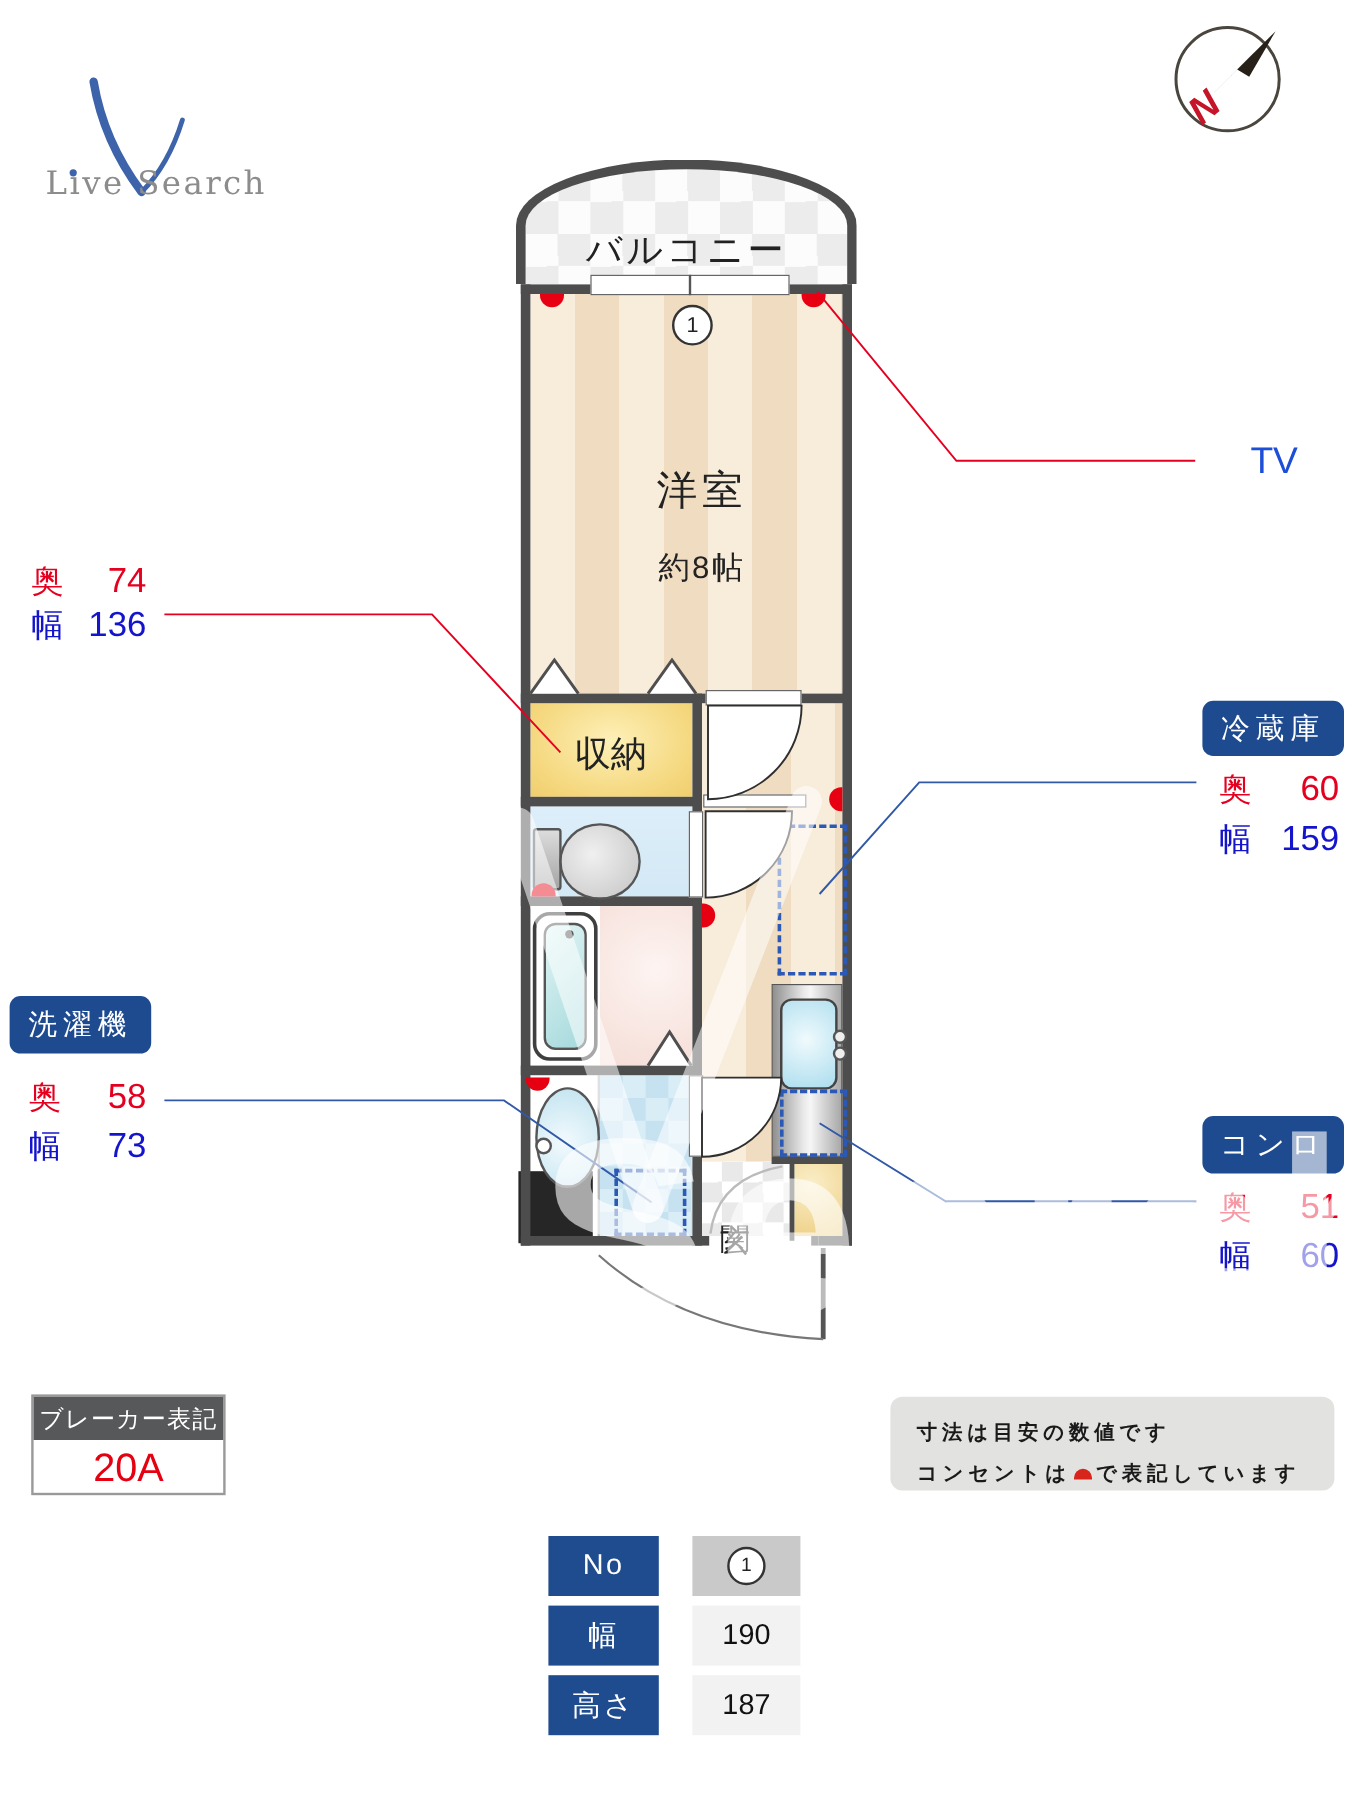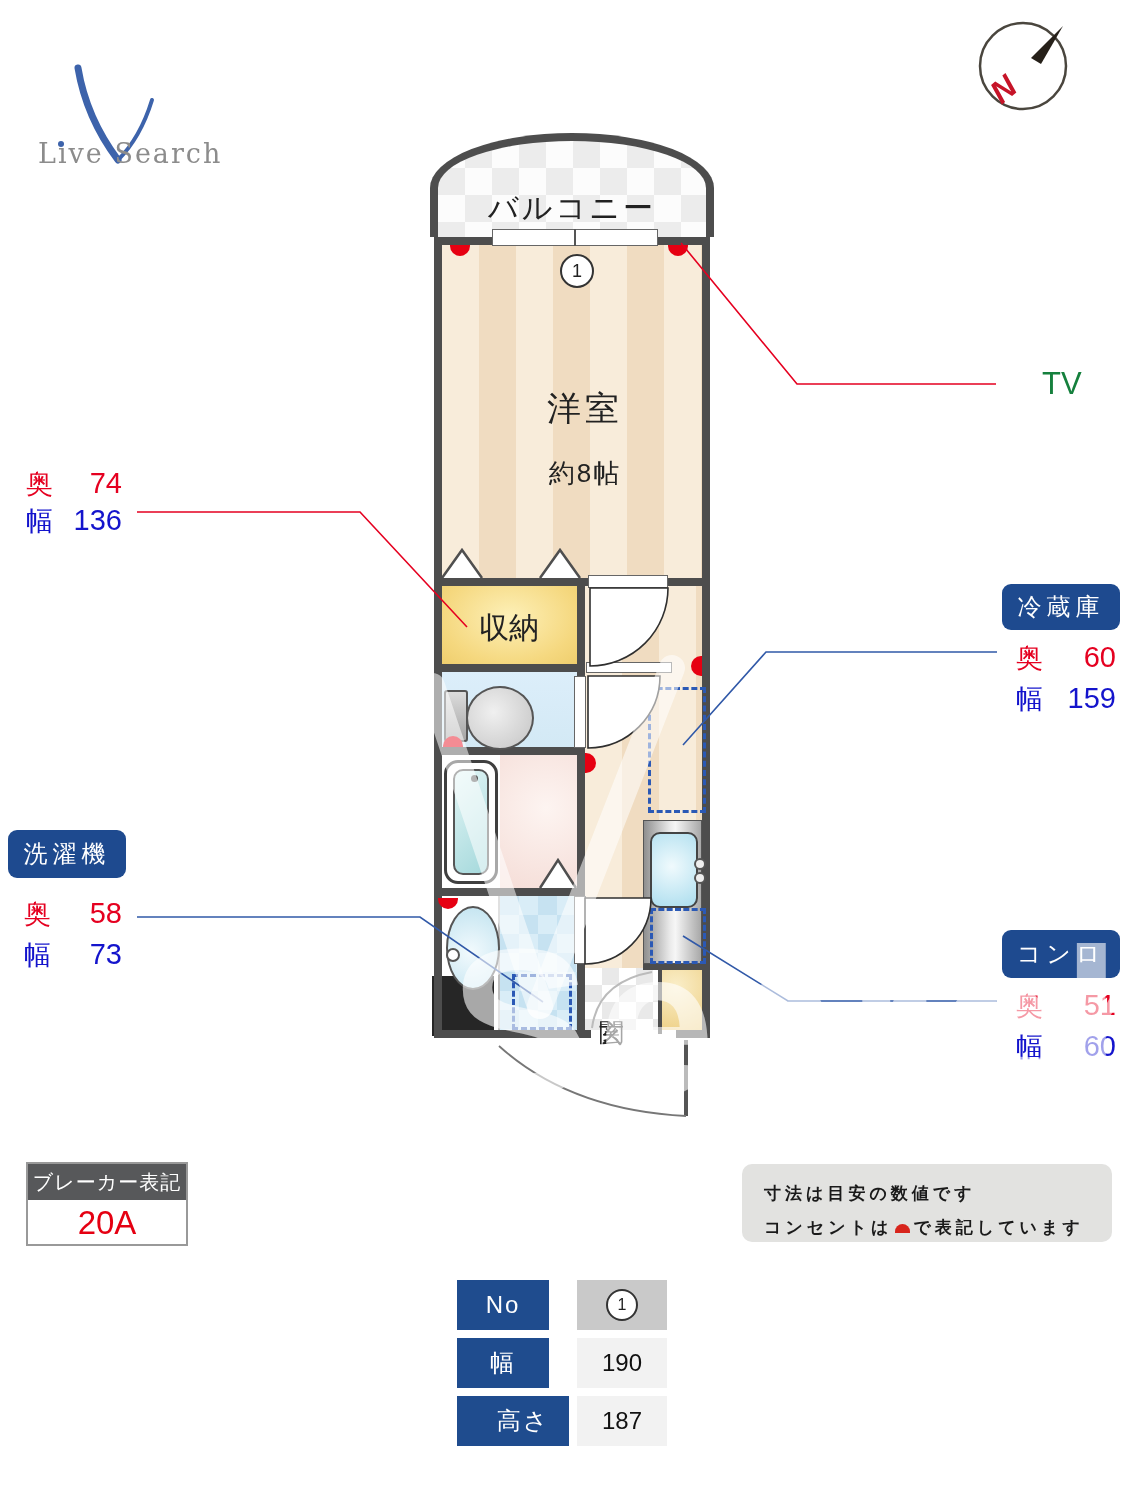--- a/index.html
+++ b/index.html
@@ -40,21 +40,21 @@
   .room-txt{position:absolute;text-align:center;color:#222;}
   .vtxt{writing-mode:vertical-rl;text-orientation:upright;letter-spacing:2px;}
   
   .tagbox{position:absolute;background:#1e4a8f;border-radius:9px;color:#fff;display:flex;
           align-items:center;justify-content:center;font-size:24px;letter-spacing:5px;}
   .dim-row{position:absolute;display:flex;justify-content:space-between;align-items:baseline;}
   .dim-row .dl{font-size:27px;}
   .dim-row .dv{font-size:29px;}
   .c-red{color:#e50020;}
   .c-blue{color:#1414cc;}
-  .tv-label{position:absolute;color:#15803d;font-size:31px;}
+  .tv-label{position:absolute;color:#1d4ed8;font-size:31px;}
   
   .breaker{position:absolute;background:#fff;border:2px solid #999;box-sizing:border-box;}
   .breaker-head{background:#57585a;color:#fff;font-size:20px;letter-spacing:1px;height:36px;
                 display:flex;align-items:center;justify-content:center;}
   .breaker-val{color:#e50012;font-size:33px;display:flex;align-items:center;justify-content:center;height:46px;}
   
   .notebox{position:absolute;background:#e2e2e0;border-radius:10px;padding:13px 0 0 22px;box-sizing:border-box;}
   .noteline{font-size:17px;font-weight:bold;letter-spacing:4px;color:#1a1a1a;line-height:34px;white-space:nowrap;}
   .dome{display:inline-block;width:15px;height:9px;background:#d8251c;border-radius:8px 8px 0 0;margin:0 3px;}
   
@@ -250,21 +250,21 @@
     <span class="circ" style="position:static;width:28px;height:28px;font-size:16px;display:flex;">
       <span>1</span>
     </span>
   </div>
   <div class="tbl-label" style="left:457px;top:1338px;width:92px;height:50px;">
     <span>幅</span>
   </div>
   <div class="tbl-val val-light" style="left:577px;top:1338px;width:90px;height:50px;">
     <span>190</span>
   </div>
-  <div class="tbl-label" style="left:457px;top:1396px;width:92px;height:50px;padding-left:20px;">
+  <div class="tbl-label" style="left:457px;top:1396px;width:92px;height:50px;">
     <span>高さ</span>
   </div>
   <div class="tbl-val val-light" style="left:577px;top:1396px;width:90px;height:50px;">
     <span>187</span>
   </div>
 
 
   <svg class="abs" style="left:0;top:0;pointer-events:none;" width="1125" height="1500" viewBox="0 0 1125 1500">
     <line x1="432" y1="686" x2="540" y2="1006" stroke="rgba(255,255,255,0.55)" stroke-width="26" stroke-linecap="round"></line>
     <line x1="540" y1="1006" x2="672" y2="668" stroke="rgba(255,255,255,0.55)" stroke-width="26" stroke-linecap="round"></line>

